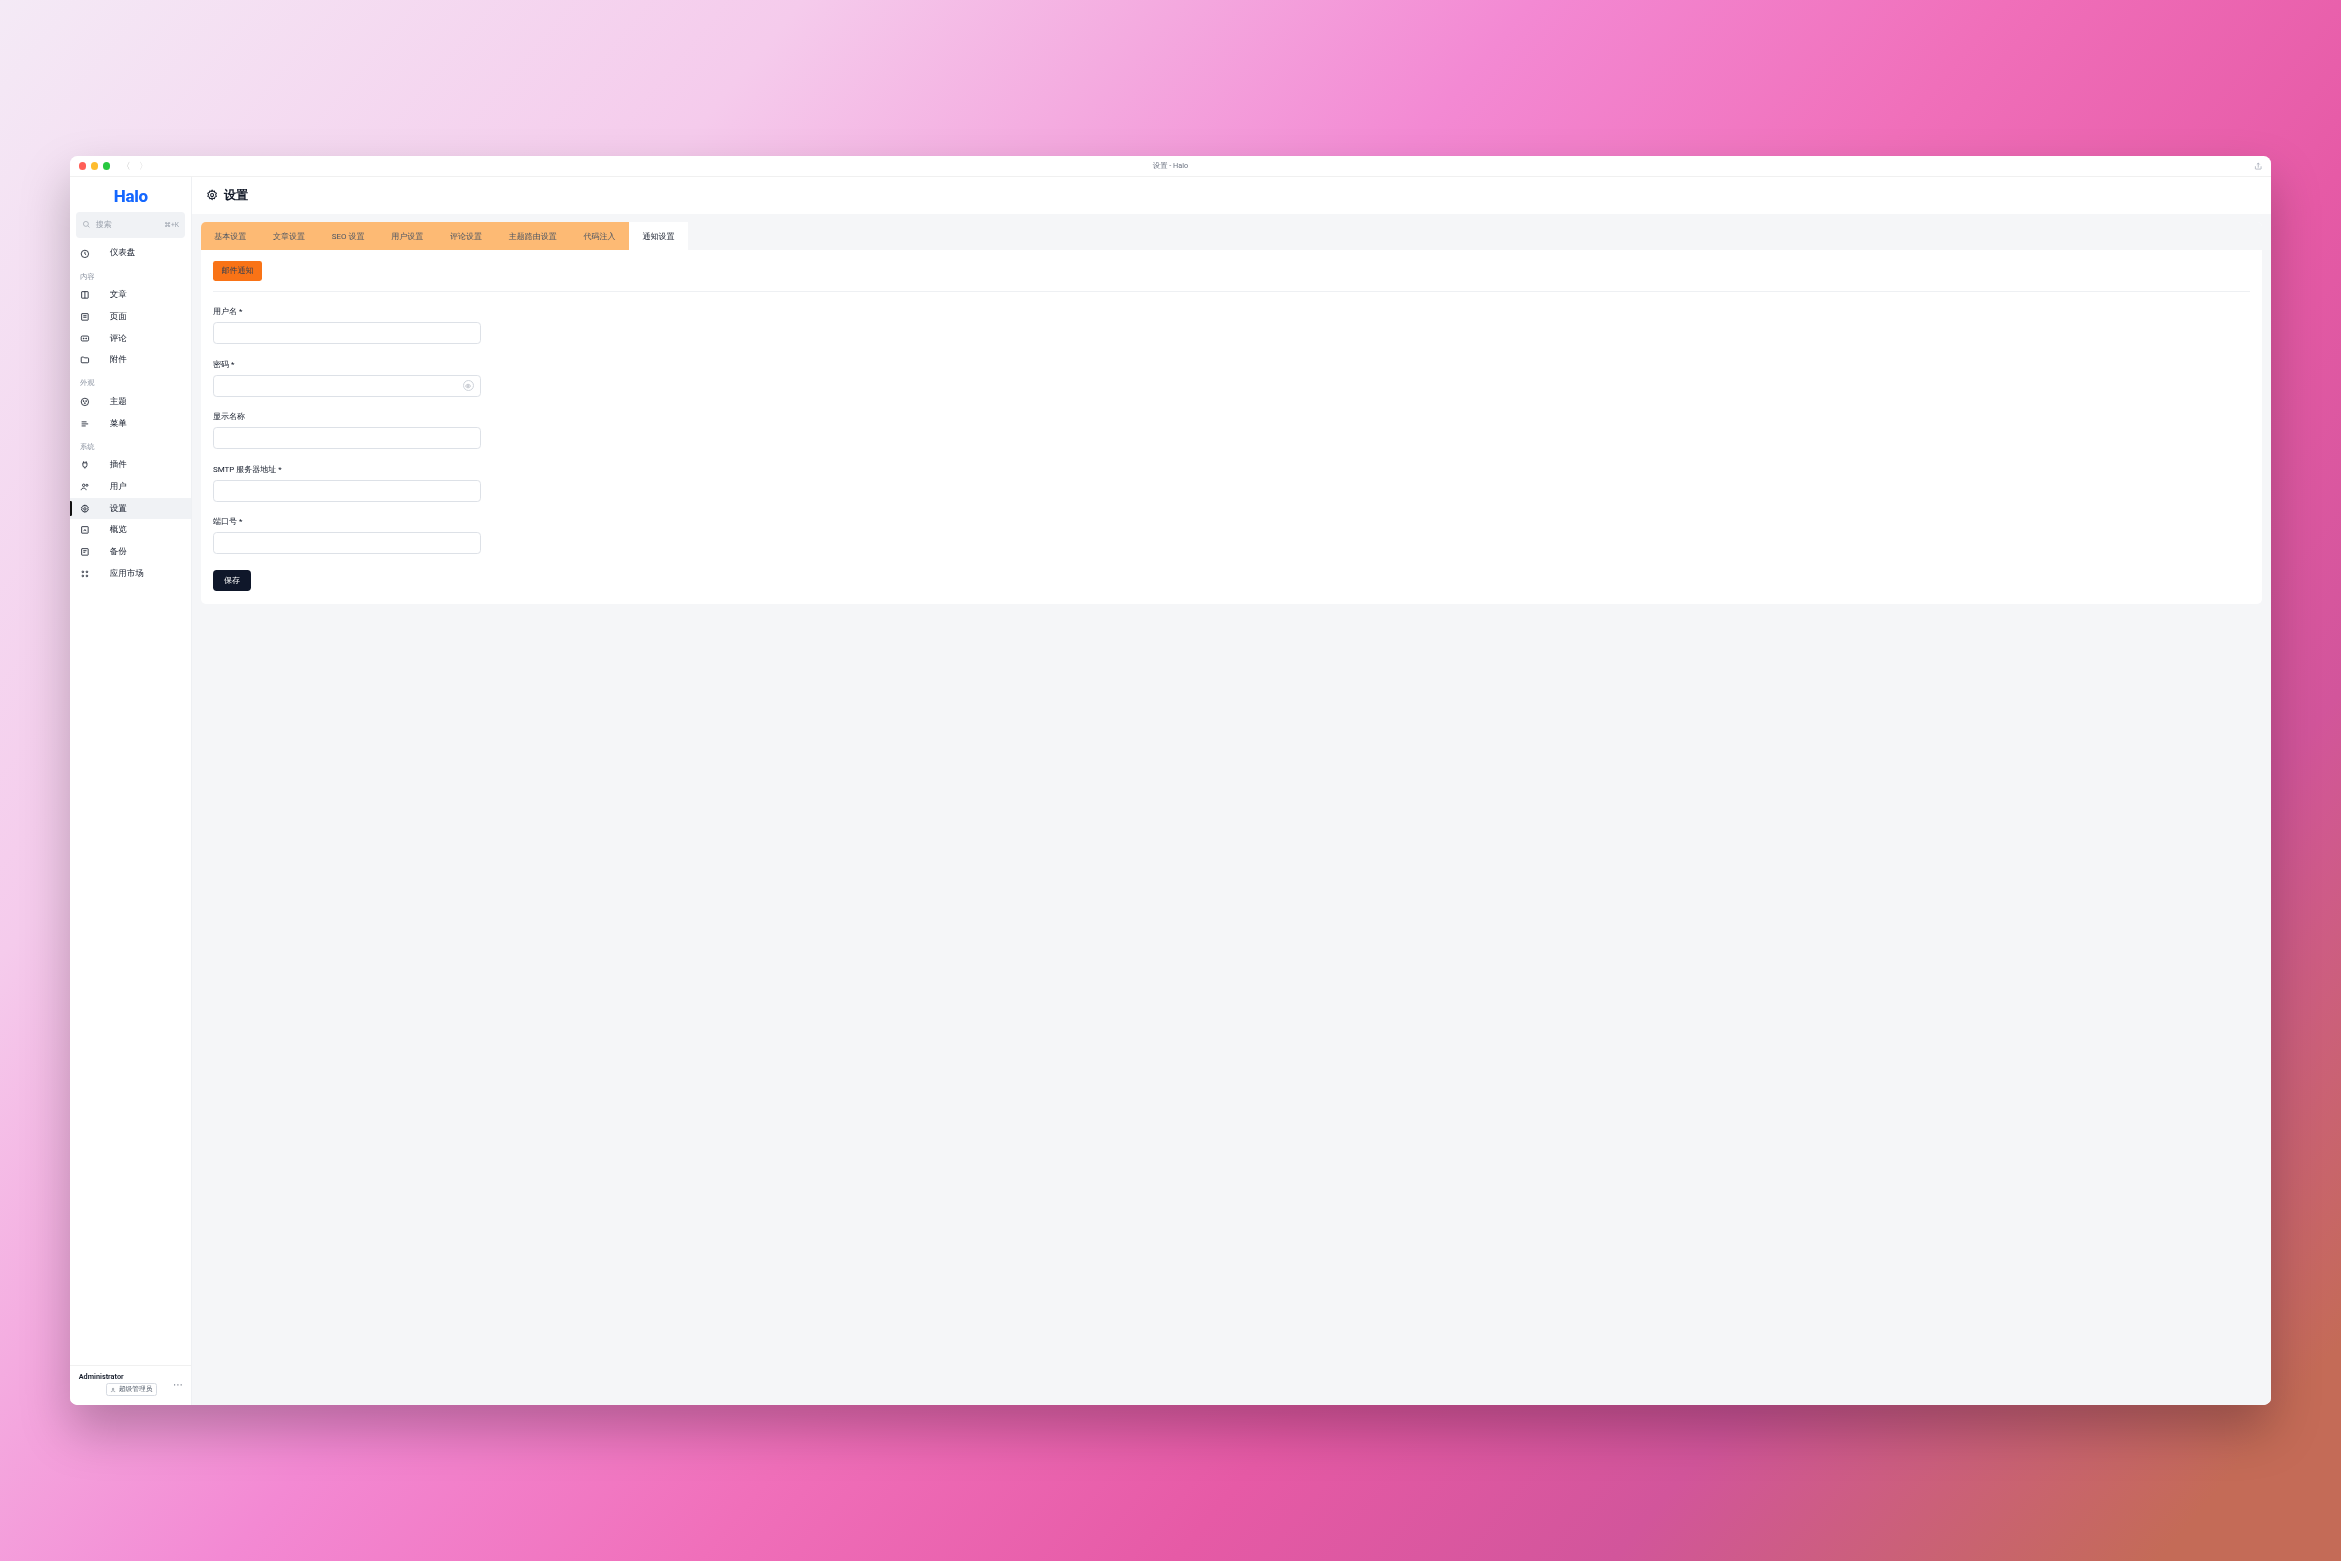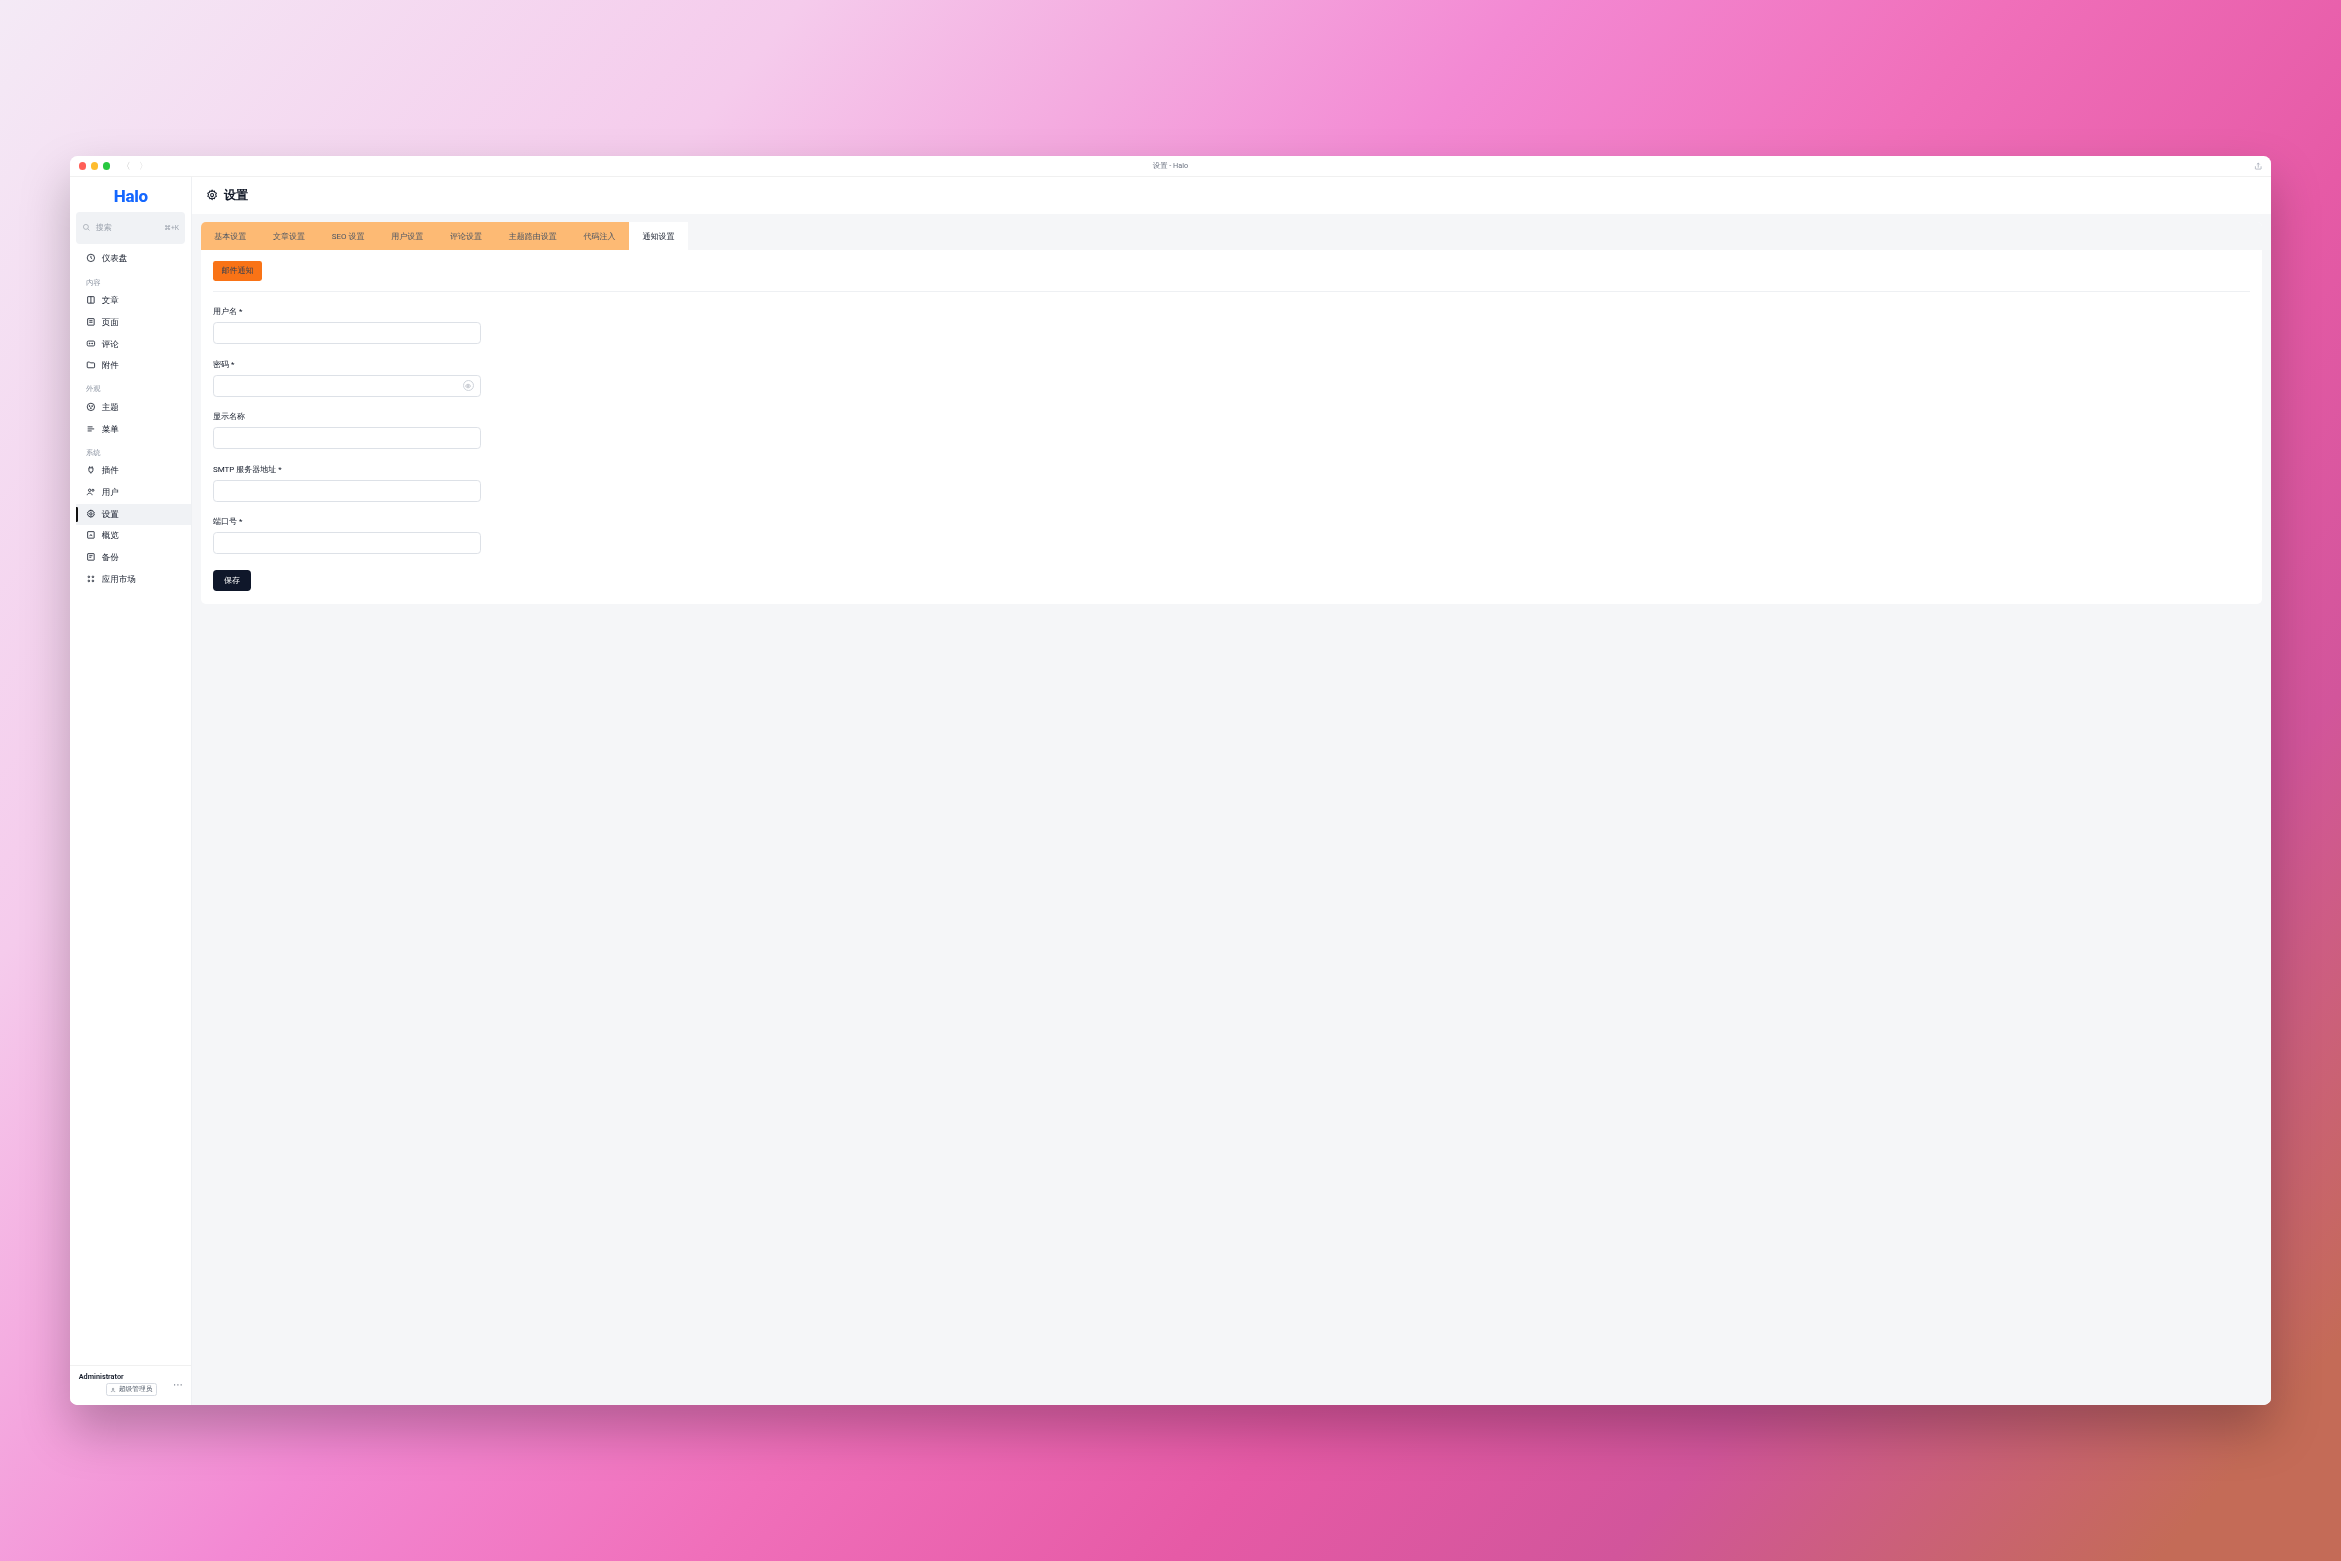--- a/index.html
+++ b/index.html
@@ -63,39 +63,38 @@
     text-align:center;
     font-size:17px;
     font-weight:800;
     color:#1467ff;
     letter-spacing:-0.3px;
   }
   .search {
     margin: 0 6.1px 4.9px;
     background:#f0f2f5;
     border-radius:3.7px;
-    height:32px;
+    height:26px;
     display:flex;
     align-items:center;
     padding:0 6.1px;
     gap:4.9px;
     color:#9aa1ac;
     font-size:8px;
   }
   .search .sicon { width:8.5px; height:8.5px; }
   .search .ph { flex:1; }
   .search .kbd { font-size:6.7px; color:#9aa1ac; }
 
   .nav-item, .nav-group-title {
-    display:flex; align-items:flex-start; gap:6px;
+    display:flex; align-items:center; gap:20px;
     padding: 4.9px 9.8px;
     font-size:8.5px;
     color:#111827;
     cursor:pointer;
-    margin-left:6px;
   }
   .nav-group-title {
     cursor:default;
     font-size:7.3px;
     color:#8b93a1;
     padding-top:7.3px;
     padding-bottom:2.4px;
   }
   .nav-item .icon { width:9.8px; height:9.8px; flex:0 0 9.8px; color:#111827; }
   .nav-item.active {

